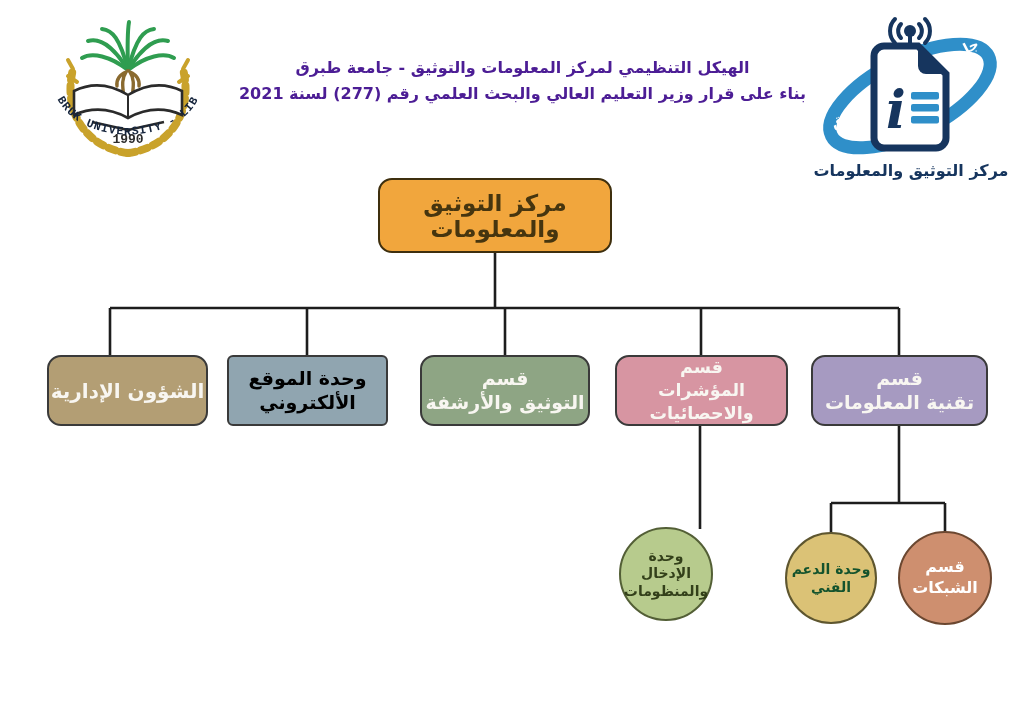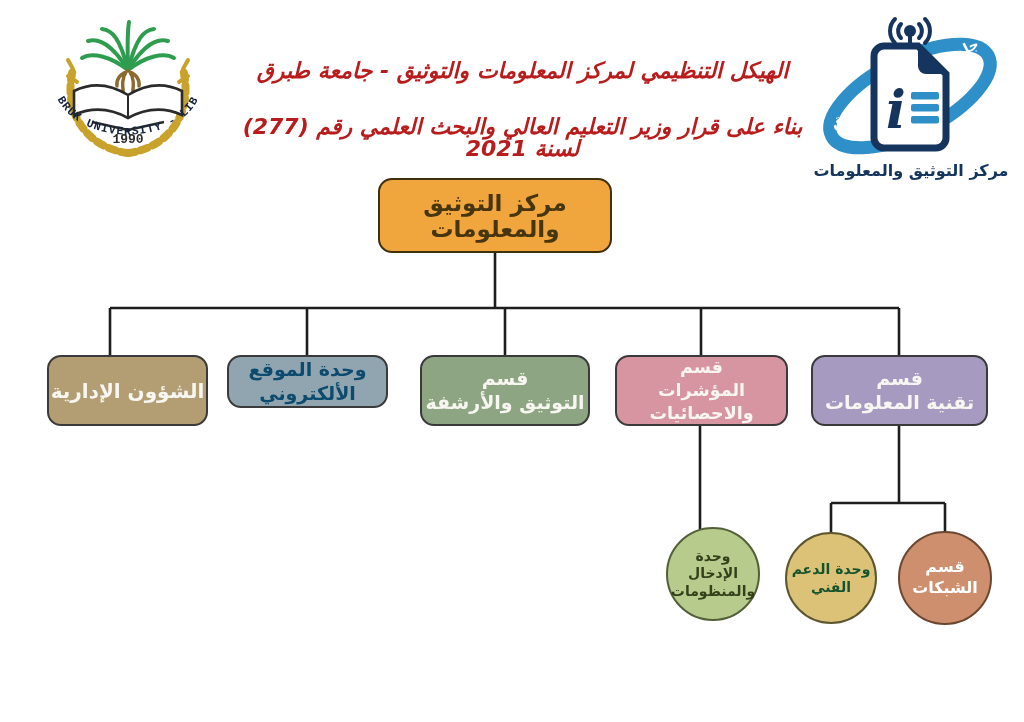--- a/index.html
+++ b/index.html
@@ -1,43 +1,43 @@
 <!DOCTYPE html>
 <html lang="ar"><head>
 <meta charset="utf-8">
 <style>
   html,body{margin:0;padding:0;background:#ffffff;}
   body{font-family:"DejaVu Sans", sans-serif;}
   #stage{position:relative;width:1024px;height:722px;background:#ffffff;overflow:hidden;}
 
   
   #title-block{position:absolute;left:235px;top:60px;width:575px;text-align:center;}
-  .title-line{direction:rtl;font-weight:bold;color:#b91c1c;font-size:22px;line-height:1.0;font-style:italic;}
-  .title-line + .title-line{margin-top:34px;}
+  .title-line{direction:rtl;font-weight:bold;color:#4c1d95;font-size:16px;line-height:1.0;}
+  .title-line + .title-line{margin-top:10px;}
   .logo{position:absolute;}
   #uni-logo{left:40px;top:12px;font-family:Liberation Mono, monospace;}
   #center-logo{left:810px;top:4px;}
 
   
   #connectors{position:absolute;left:0;top:0;width:1024px;height:722px;}
   #connectors path{stroke:#1d1d1d;stroke-width:2.6;fill:none;}
 
   
   .node{position:absolute;display:flex;align-items:center;justify-content:center;
         text-align:center;font-weight:bold;box-sizing:border-box;z-index:2;}
   .node .lbl{direction:rtl;white-space:pre-line;width:100%;}
   .rect{border:2.6px solid #3a3a3a;border-radius:14px;}
   .circle{border:2.4px solid #4c4a33;border-radius:50%;}
   #node-root{left:378px;top:178px;width:234px;height:75px;font-size:23px;color:#46350f;border-color:#3e2f0e;}
   #dept-1{left:47px; top:355px;width:161px;height:71px;font-size:20px;color:#f8f6f1;}
-  #dept-2{left:227px;top:355px;width:161px;height:53px;font-size:19px;color:#0c4a6e;line-height:1.25;}
+  #dept-2{left:227px;top:355px;width:161px;height:71px;font-size:19px;color:#000000;line-height:1.25;border-radius:6px;}
   #dept-3{left:420px;top:355px;width:170px;height:71px;font-size:19px;color:#f8f6f1;line-height:1.25;}
   #dept-4{left:615px;top:355px;width:173px;height:71px;font-size:17.5px;color:#f8f6f1;line-height:1.3;}
   #dept-5{left:811px;top:355px;width:177px;height:71px;font-size:19px;color:#f8f6f1;line-height:1.25;}
-  #unit-1{left:666px;top:527px;width:94px;height:94px;font-size:14px;color:#33401a;line-height:1.22;border-color:#535f36;}
+  #unit-1{left:619px;top:527px;width:94px;height:94px;font-size:14px;color:#33401a;line-height:1.22;border-color:#535f36;}
   #unit-2{left:785px;top:532px;width:92px;height:92px;font-size:14px;color:#14532d;line-height:1.3;border-color:#5e562f;}
   #unit-3{left:898px;top:531px;width:94px;height:94px;font-size:16px;color:#ffffff;line-height:1.3;border-color:#6b4730;}
 </style>
 </head>
 <body>
 
 <div id="stage">
 
   <div class="logo" id="uni-logo">
     <svg width="178" height="152" viewBox="0 0 178 152">

